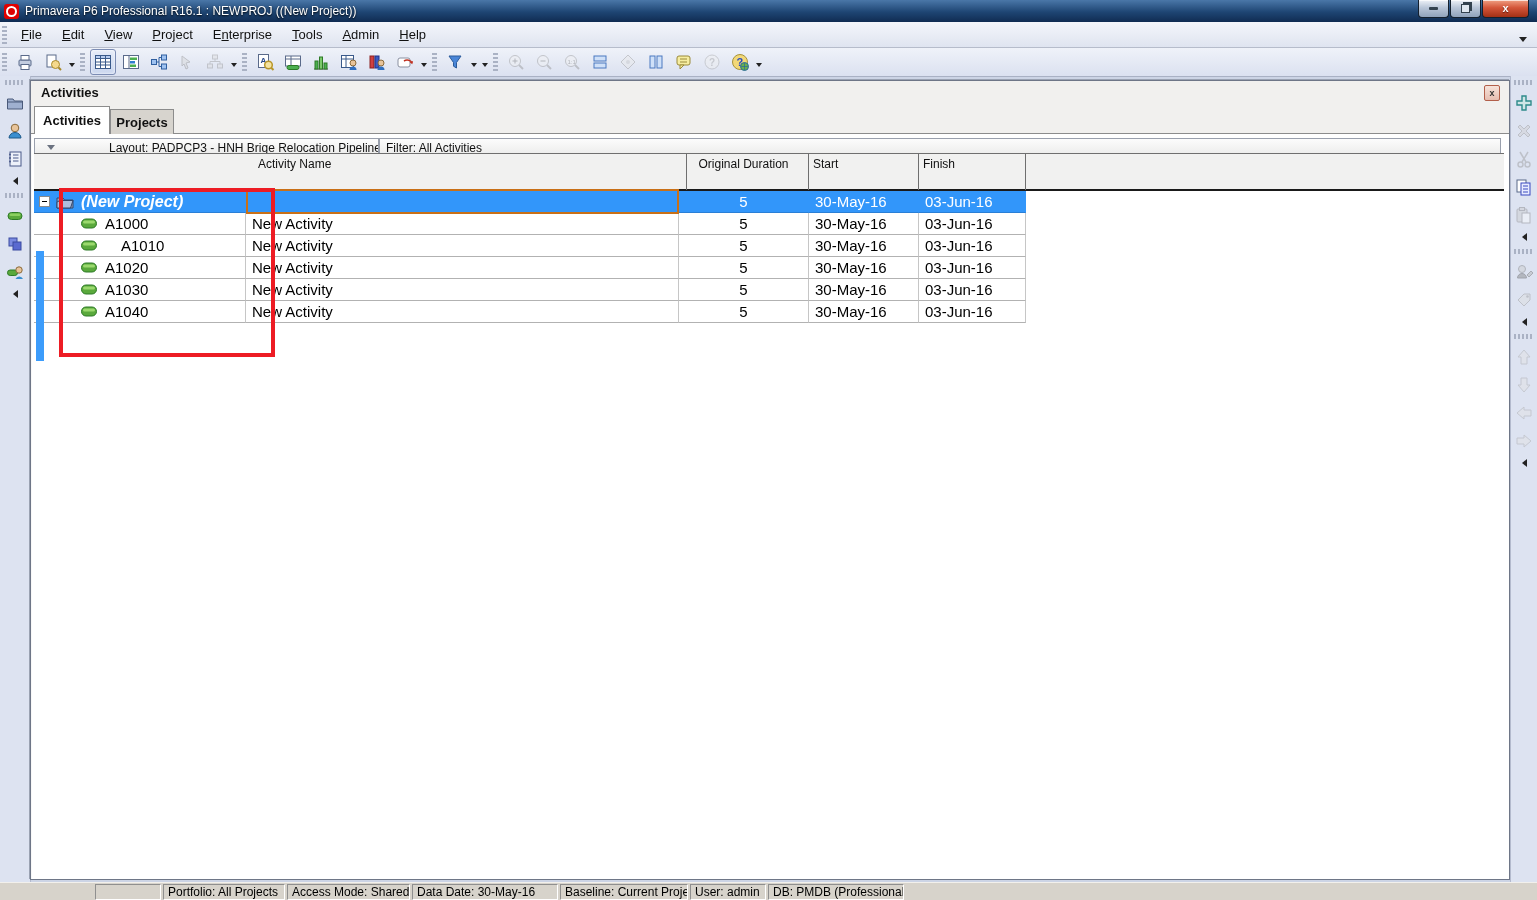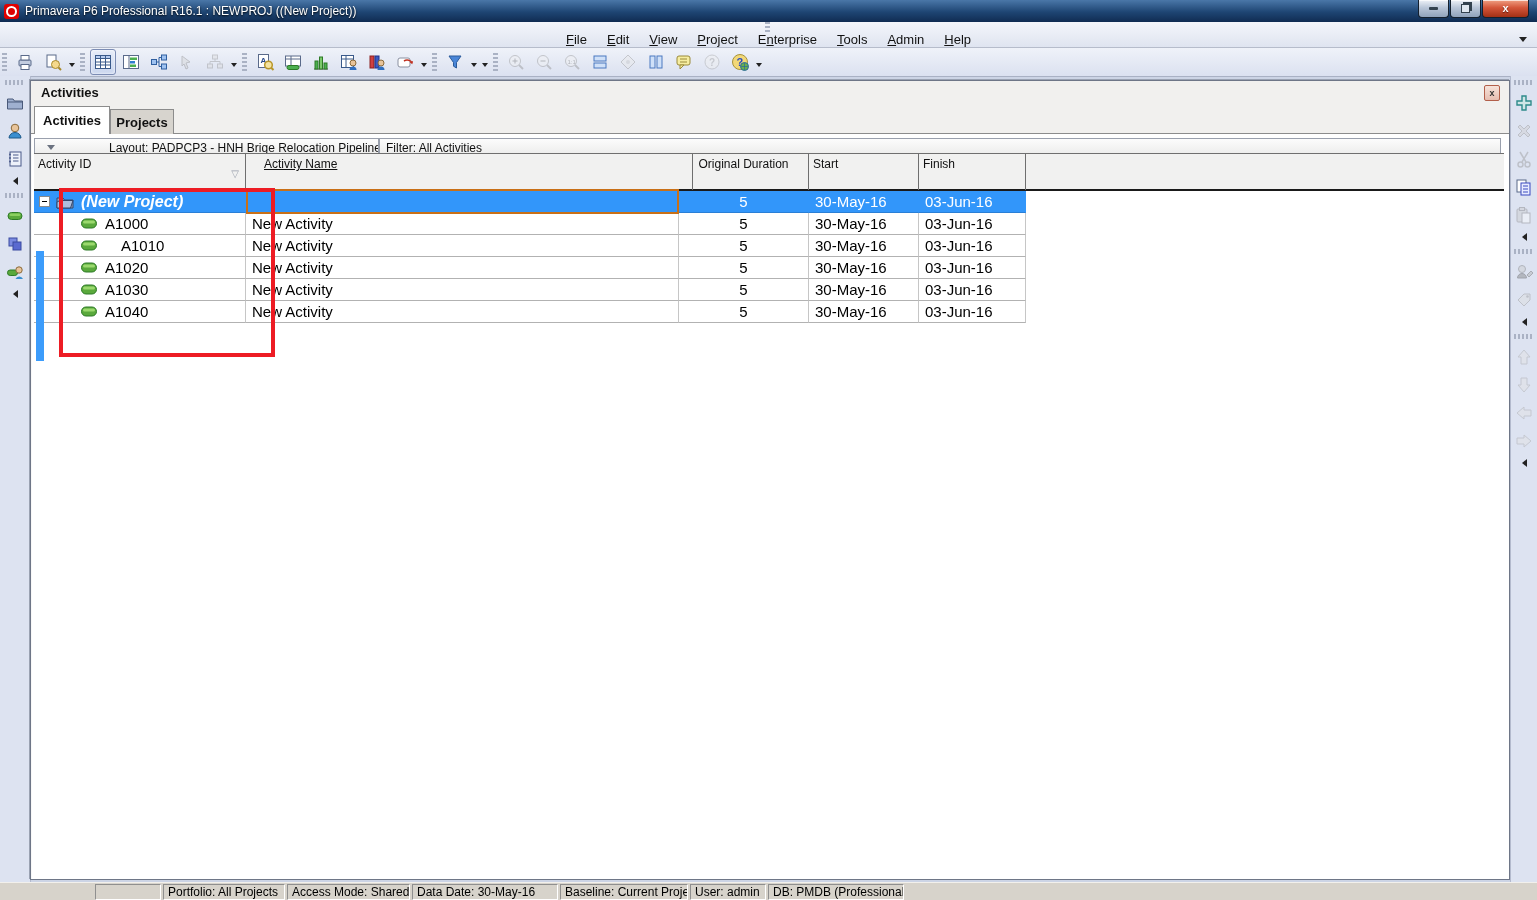--- a/index.html
+++ b/index.html
@@ -12,21 +12,21 @@
   #window-title{font-size:12px;text-shadow:0 1px 2px #000;}
   #winbtns{position:absolute;top:0;right:8px;display:flex;gap:1px;}
   .winbtn{height:17px;border:1px solid #14202e;border-top:none;border-radius:0 0 4px 4px;background:linear-gradient(#eef2f8,#b9c6d8 45%,#8fa2bb);display:flex;align-items:center;justify-content:center;box-shadow:inset 0 1px 0 rgba(255,255,255,.7);}
   .winbtn.min,.winbtn.restore{width:29px;}
   .winbtn.close{width:45px;background:linear-gradient(#f0a083,#d4563a 45%,#a33015);}
   .glyph-min{width:9px;height:3px;background:#33424f;border-radius:1px;}
   .glyph-restore{width:7px;height:7px;border:1px solid #33424f;box-shadow:2px -2px 0 -0px #33424f;background:#dfe7f0;}
   .glyph-close{color:#fff;font-size:11px;font-weight:bold;text-shadow:0 1px 1px #60190c;line-height:1;}
 
   
-  #menubar{position:absolute;left:0;top:22px;width:1537px;height:25px;background:linear-gradient(#f4f6fb,#dfe4f0);border-bottom:1px solid #b6bccb;display:flex;align-items:center;font-size:13px;color:#111;flex-direction:column;}
+  #menubar{position:absolute;left:0;top:22px;width:1537px;height:25px;background:linear-gradient(#f4f6fb,#dfe4f0);border-bottom:1px solid #b6bccb;display:flex;align-items:center;font-size:13px;color:#111;}
   .vgrip{width:5px;height:18px;margin:0 4px 0 2px;background:repeating-linear-gradient(180deg,#aab2c4 0 2px,transparent 2px 4px);}
   .menu-item{padding:3px 10px;cursor:default;}
   .menu-item u{text-decoration:underline;}
   #menubar-overflow{position:absolute;right:10px;top:8px;}
   .ovf{display:inline-block;width:0;height:0;border-left:4px solid transparent;border-right:4px solid transparent;border-top:5px solid #222;}
 
   
   #toolbar{position:absolute;left:0;top:48px;width:1537px;height:28px;background:linear-gradient(#eff2f9,#dbe1f0);border-bottom:1px solid #a9b1c4;display:flex;align-items:center;}
   .tool{width:24px;height:24px;margin:0 1px;display:flex;align-items:center;justify-content:center;border:1px solid transparent;border-radius:3px;}
   .tool.active{border:1px solid #7c8cb4;background:linear-gradient(#e6ecf8,#c9d5ee);box-shadow:inset 0 0 3px #fff;}
@@ -434,22 +434,21 @@
         <span class="chev"></span>
         <span>Layout: PADPCP3 - HNH Brige Relocation Pipeline</span>
       </div>
       <div class="layout-box" id="layout-right">
         <span>Filter: All Activities</span>
       </div>
     </div>
 
     <div id="grid">
       <div id="grid-header">
-          <div class="hcell" style="left: 0px; width: 212px;"><span class="htext">Activity ID</span><span id="hdr-filter-tri">▽</span></div>
-          <div class="hcell" style="left: 226px; width: 433px; text-decoration: underline;"><span class="htext">Activity Name</span></div>
+          <div class="hcell" style="left: 220px; width: 433px;"><span class="htext">Activity Name</span></div>
           <div class="hcell center" style="left: 645px; width: 130px;"><span class="htext">Original Duration</span></div>
           <div class="hcell" style="left: 775px; width: 110px;"><span class="htext">Start</span></div>
           <div class="hcell" style="left: 885px; width: 107px;"><span class="htext">Finish</span></div>
           <div class="hcell" style="left: 992px; width: 476px; border-right: none;"></div>
         </div>
       <div id="grid-rows">
         <div class="act-band"></div>
       <div class="row selected" style="top: 0px;">
             <div class="cell" style="left: 0px; width: 212px; font-style: italic;">
               <span class="minus-box">

